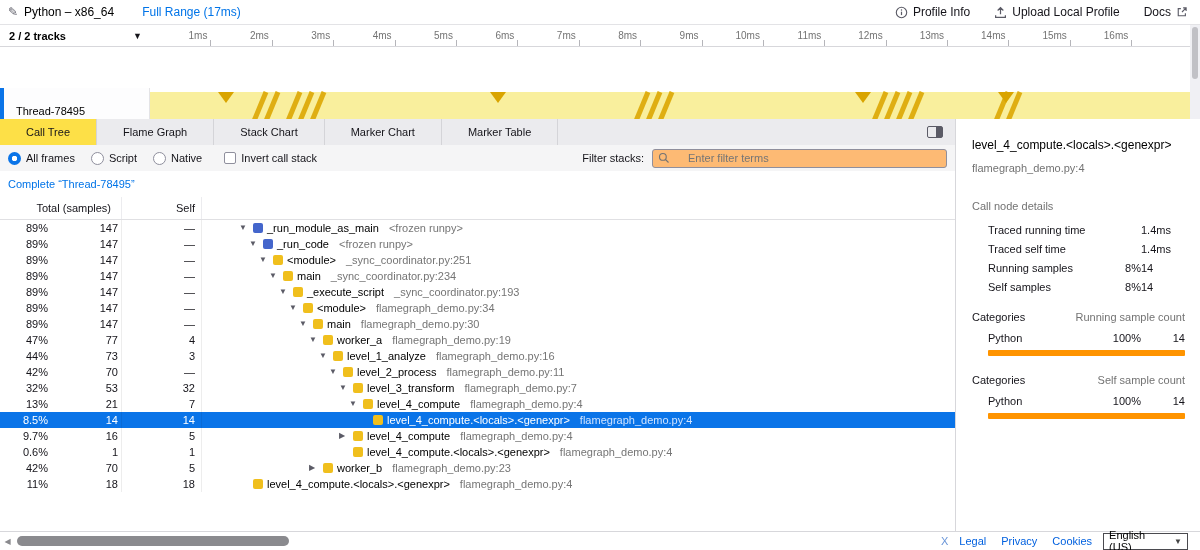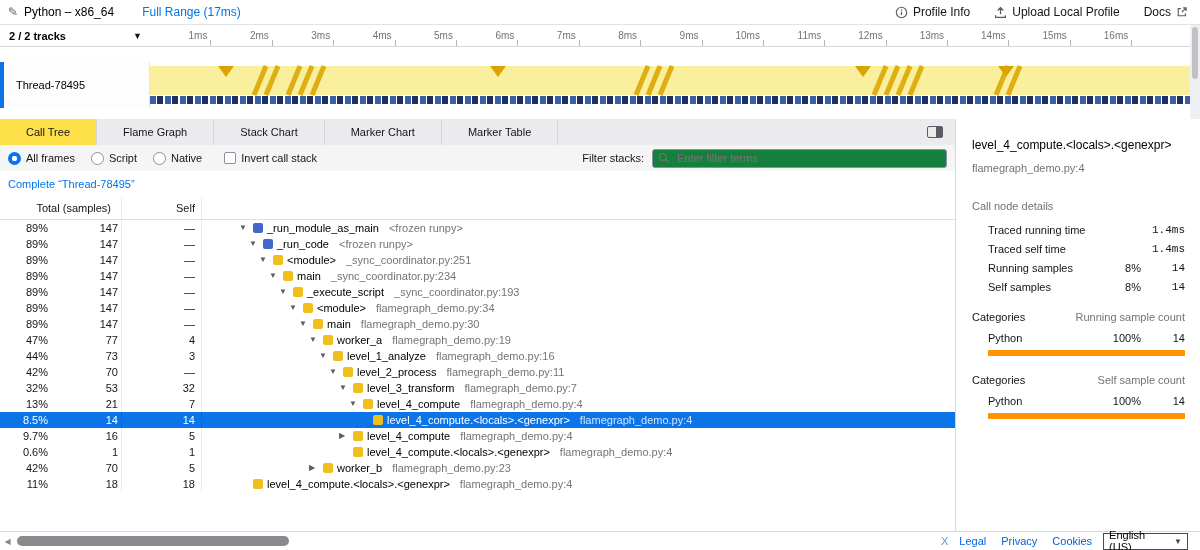--- a/index.html
+++ b/index.html
@@ -29,21 +29,21 @@
     padding:0 8px 0 9px; font-weight:bold; color:#000; cursor:pointer; }
   .tracks-caret { font-size:9px; color:#15141a; }
   .tick-slots { flex:1; display:flex; overflow:hidden; }
   .tick { width:61.4px; flex:none; position:relative; color:#737373; font-size:10px;
     display:flex; align-items:center; justify-content:flex-end; padding-right:4px; }
   .tick::after { content:""; position:absolute; right:0; bottom:0; width:1px; height:6px; background:#b5b5ba; }
 
   
   .process-row { position:absolute; top:47px; left:0; width:1190px; height:26px;
     background:#f6f6f7; border-bottom:1px solid #ededf0; display:flex; align-items:center; padding-left:8px; color:#000; }
-  .thread-row { position:absolute; top:62px; left:0; width:1190px; height:46px; display:flex; }
+  .thread-row { position:absolute; top:88px; left:0; width:1190px; height:46px; display:flex; }
   .thread-accent { width:4px; background:var(--accent,#2457c5); flex:none; }
   .thread-label-panel { width:146px; flex:none; background:#fdfdfe; border-right:1px solid #e3e3e6;
     display:flex; align-items:center; padding-left:12px; color:#000; cursor:pointer; }
   .flame-area { flex:1; position:relative; background:#fff; }
   .flame-area svg { position:absolute; inset:0; width:100%; height:100%; }
   .tracks-scrollbar { position:absolute; top:25px; right:0; width:10px; height:94px; background:#f0f0f4; }
   .tracks-scrollbar .thumb { position:absolute; top:2px; left:2px; width:6px; height:52px; background:#c1c1c6; border-radius:3px; }
 
   
   .tabbar { position:absolute; top:119px; left:0; width:955px; height:26px;
@@ -57,22 +57,22 @@
   
   .filterbar { position:absolute; top:145px; left:0; width:955px; height:26px;
     background:#f5f5f6; display:flex; align-items:center; padding:0 8px; }
   .radio-group { display:flex; align-items:center; gap:16px; }
   .radio { display:flex; align-items:center; gap:5px; cursor:pointer; }
   .radio-dot { width:13px; height:13px; border-radius:50%; border:1px solid #8f8f9d; background:#fff; flex:none; }
   .radio-dot.on { border:none; background:radial-gradient(circle, #fff 0 2.5px, var(--accent,#0a74e8) 3px); }
   .invert { display:flex; align-items:center; gap:5px; margin-left:22px; cursor:pointer; }
   .checkbox { width:12px; height:12px; border:1px solid #8f8f9d; border-radius:2px; background:#fff; flex:none; }
   .filter-right { margin-left:auto; display:flex; align-items:center; gap:8px; }
-  .search-box { width:295px; height:19px; border:1px solid #8f8f9d; border-radius:3px; background:#15803d;
-    display:flex; align-items:center; padding:0 5px; gap:5px; }
+  .search-box { width:295px; height:19px; border:1px solid #8f8f9d; border-radius:3px; background:#fdba74;
+    display:flex; align-items:center; padding:0 5px; gap:16px; }
   .search-box input { border:none; outline:none; flex:1; font-family:inherit; font-size:11px; color:#15141a; background:transparent; min-width:0; }
 
   
   .breadcrumb-row { position:absolute; top:171px; left:0; width:955px; height:26px;
     background:#fff; display:flex; align-items:center; padding-left:8px; }
   .breadcrumb { color:#0074e8; cursor:pointer; }
 
   
   .table-header { position:absolute; top:197px; left:0; width:955px; height:23px;
     background:#fff; border-bottom:1px solid #e0e0e3; display:flex; align-items:center; color:#15141a; }
@@ -97,21 +97,21 @@
   
   .sidebar { position:absolute; top:119px; left:955px; width:245px; height:412px;
     background:#fff; border-left:1px solid #d7d7db; padding:14px 15px 0 16px; overflow:hidden; }
   .sb-title { font-size:12px; color:#000; white-space:nowrap; overflow:hidden; margin-top:5px; }
   .sb-subtitle { color:#737373; margin-top:10px; }
   .sb-section-header { color:#737373; margin-top:26px; }
   .sb-metrics { margin-top:12px; }
   .sb-metric { display:flex; margin:0 0 7px 16px; }
   .m-label { flex:1; color:#15141a; }
   .m-pct { width:34px; text-align:right; flex:none; }
-  .m-val { width:44px; text-align:right; flex:none;font-family:Liberation Mono, monospace; }
+  .m-val { width:44px; flex:none; }
   .sb-cat-block { margin-top:18px; }
   .cat-header { display:flex; }
   .cat-h-left { flex:1; color:#15141a; }
   .cat-h-right { color:#737373; }
   .cat-row { display:flex; margin:9px 0 0 16px; }
   .cat-name { flex:1; color:#15141a; }
   .cat-pct { width:34px; text-align:right; flex:none; }
   .cat-count { width:44px; text-align:right; flex:none; }
   .cat-bar { margin:6px 0 0 16px; height:6px; border-radius:1px; background:#ff9400; }
 

